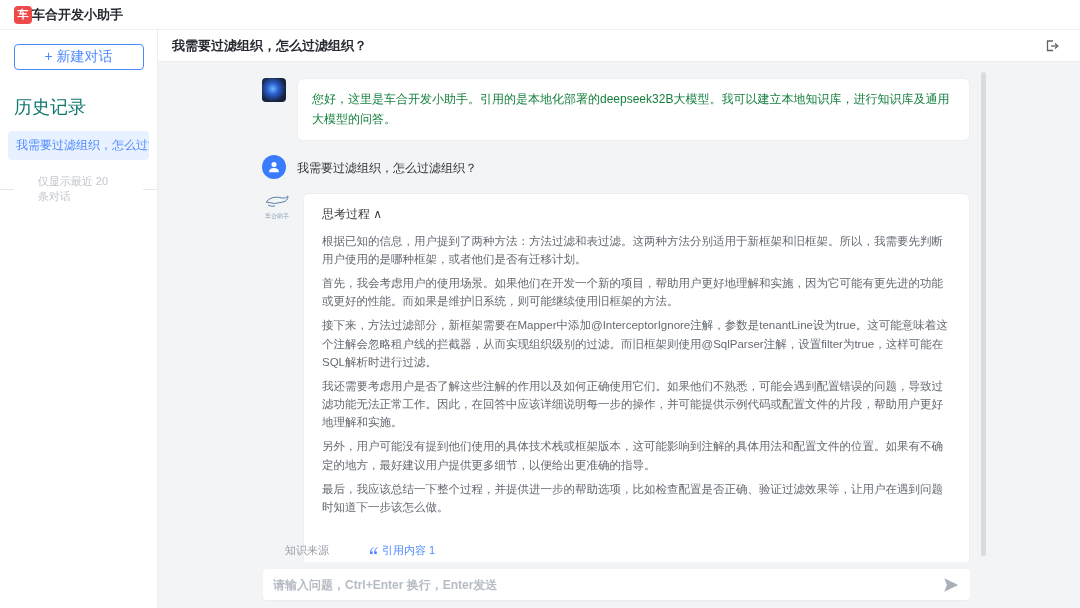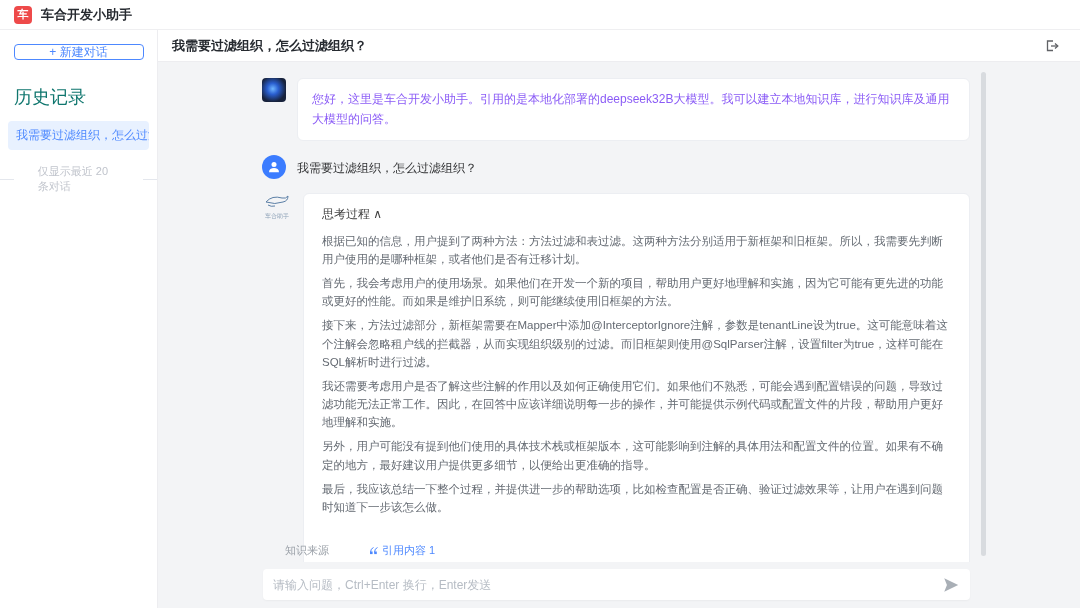--- a/index.html
+++ b/index.html
@@ -5,27 +5,27 @@
   * { margin:0; padding:0; box-sizing:border-box; }
   html,body { width:1080px; height:608px; overflow:hidden;
     font-family:"Liberation Sans","DejaVu Sans",sans-serif; background:#f3f4f6; }
 
   
   .topbar { position:absolute; left:0; top:0; width:1080px; height:30px;
     background:#fff; border-bottom:1px solid #efeff1; display:flex; align-items:center;
     padding-left:14px; z-index:30; }
   .logo { width:18px; height:18px; border-radius:4px; background:#ee4a4a; color:#fff;
     font-size:11px; display:flex; align-items:center; justify-content:center; font-weight:bold; }
-  .app-title { margin-left:9px; font-size:13px; font-weight:bold; color:#262a30; }
+  .app-title { font-size:13px; font-weight:bold; color:#262a30; }
 
   
   .sidebar { position:absolute; left:0; top:30px; bottom:0; width:158px; background:#fff;
     border-right:1px solid #ededf0; z-index:20; }
-  .new-chat-btn { margin:14px auto 0; width:130px; height:16px; border:1px solid #4d88ff;
-    border-radius:4px; background:#fff; color:#4d88ff; font-size:12px; display:flex;
+  .new-chat-btn { margin:14px auto 0; width:130px; height:26px; border:1px solid #4d88ff;
+    border-radius:4px; background:#fff; color:#4d88ff; font-size:14px; display:flex;
     align-items:center; justify-content:center; cursor:pointer; }
   .history-label { margin:25px 0 0 14px; font-size:18px; color:#0f766e; }
   .history-item { margin:12px 8px 0; padding:6px 8px; background:#e8f1ff; border-radius:4px;
     color:#4d88ff; font-size:12px; white-space:nowrap; overflow:hidden; cursor:pointer; }
   .history-note { margin-top:14px; display:flex; align-items:center; justify-content:center;
     gap:24px; color:#c0c4cc; font-size:11px; }
   .history-note .line { width:18px; height:1px; background:#e4e7ed; }
 
   
   .main { position:absolute; left:158px; top:30px; right:0; bottom:0; background:#f3f4f6; }
@@ -38,21 +38,21 @@
   .chat-inner { padding:16px 110px 0 104px; }
   .msg-row { display:flex; align-items:flex-start; gap:11px; margin-bottom:14px; }
   .avatar-bot1 { width:24px; height:24px; border-radius:4px; flex:0 0 24px;
     background:#141c2e radial-gradient(circle at 45% 45%, #6fb6ff 0%, #2a5fd0 30%, #17223c 70%); }
   .avatar-user { width:24px; height:24px; border-radius:50%; flex:0 0 24px; background:#3b7cff;
     display:flex; align-items:center; justify-content:center; }
   .avatar-bot2 { width:30px; flex:0 0 30px; text-align:center; }
   .avatar-bot2 .caption { font-size:6px; color:#8fa3b8; letter-spacing:0; line-height:1; }
 
   .bubble { flex:1; background:#fff; border:1px solid #eceef2; border-radius:6px;
-    padding:10px 14px; font-size:12px; color:#8b5cf6; line-height:1.7; }
+    padding:10px 14px; font-size:12px; color:#15803d; line-height:1.7; }
   .user-text { font-size:12px; color:#303133; padding-top:5px; }
 
   .answer-card { flex:1; background:#fff; border:1px solid #eceef2; border-radius:6px;
     padding:12px 18px 16px; min-height:520px; }
   .thinking-toggle { font-size:12px; color:#404040; margin-bottom:9px; cursor:pointer; }
   .thinking p { font-size:11.5px; color:#646a72; line-height:1.58; margin:0 0 6px; }
 
   .sources { position:absolute; left:127px; bottom:50px; display:flex; 
     gap:16px; z-index:12; }
   .sources-label { font-size:11px; color:#9aa0a8; }
@@ -62,21 +62,21 @@
   .scrollbar-track { position:absolute; right:94px; top:10px; bottom:52px; width:5px; z-index:11; }
   .scrollbar-thumb { width:5px; height:100%; border-radius:3px; background:#d8dbdf; }
 
   
   .composer-band { position:absolute; left:0; right:0; bottom:0; height:46px;
     background:#f3f4f6; z-index:15; }
   .composer-box { position:absolute; left:105px; right:110px; top:7px; height:31px;
     background:#fff; border-radius:4px; box-shadow:0 1px 2px rgba(0,0,0,0.04);
     display:flex; align-items:center; padding:0 10px; }
   .composer-input { flex:1; border:none; outline:none; font-size:12px; color:#303133;
-    font-family:"Liberation Sans","DejaVu Sans",sans-serif; background:transparent; }
+    font-family:"Liberation Sans","DejaVu Sans",sans-serif; background:transparent;font-weight:bold; }
   .composer-input::placeholder { color:#b6bcc4; }
   .send-btn { width:18px; height:18px; cursor:pointer; color:#a9afb6; }
 </style>
 </head>
 <body>
 
 <div class="topbar">
   <div class="logo">车</div>
   <div class="app-title">车合开发小助手</div>
 </div>

